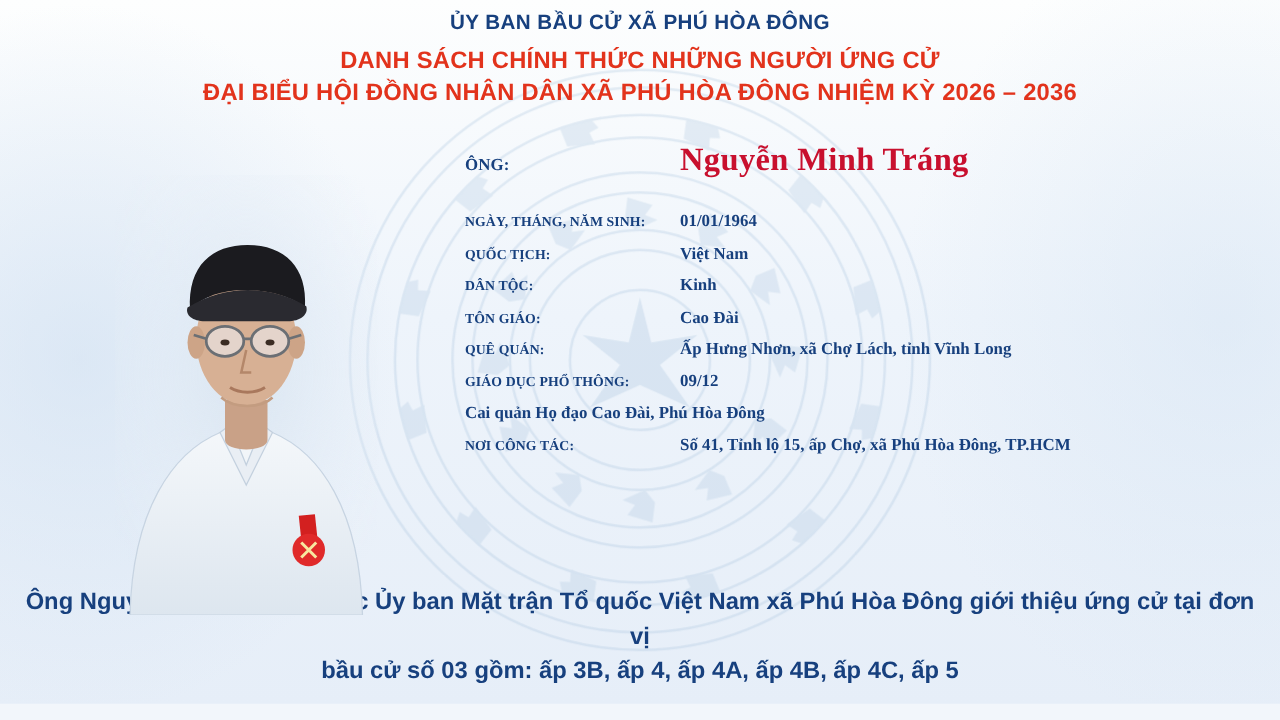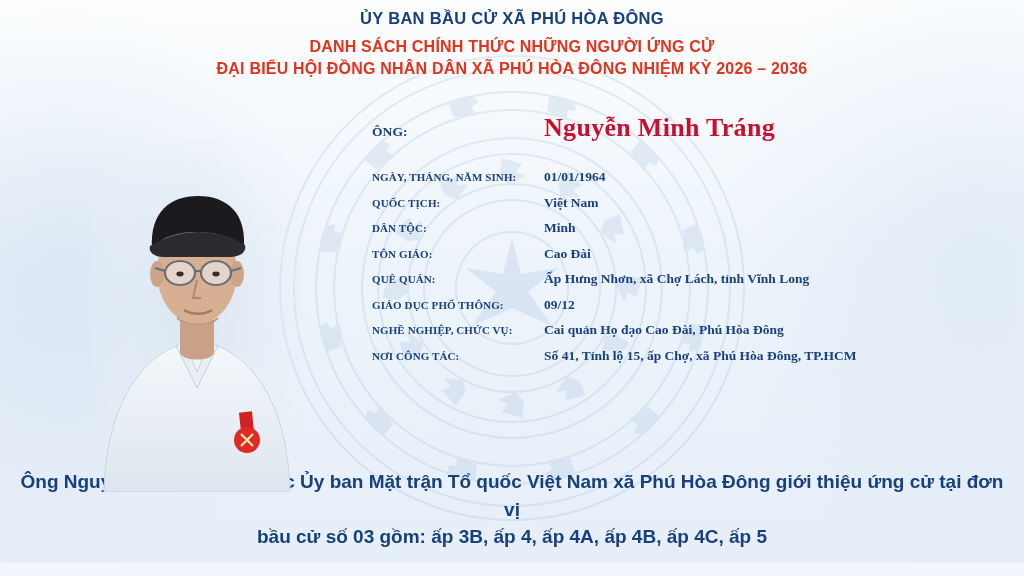--- a/index.html
+++ b/index.html
@@ -66,21 +66,21 @@
     font-family: "Liberation Sans", sans-serif;
     font-weight: bold;
     font-size: 16.5px;
     letter-spacing: 0.3px;
     color: #17407e;
     margin-bottom: 8px;
   }
   .title-red {
     font-family: "Liberation Sans", sans-serif;
     font-weight: bold;
-    font-size: 16px;
+    font-size: 19px;
     color: #e2331c;
     line-height: 1.35;
     letter-spacing: 0.2px;
     text-align: center;
   }
   .title-red .line2 {
     display: block;
   }
 
   
@@ -335,36 +335,35 @@
     <div class="row">
       <div class="label">NGÀY, THÁNG, NĂM SINH:</div>
       <div class="value">01/01/1964</div>
     </div>
     <div class="row">
       <div class="label">QUỐC TỊCH:</div>
       <div class="value">Việt Nam</div>
     </div>
     <div class="row">
       <div class="label">DÂN TỘC:</div>
-      <div class="value">Minh</div>
+      <div class="value">Kinh</div>
     </div>
     <div class="row">
       <div class="label">TÔN GIÁO:</div>
       <div class="value">Cao Đài</div>
     </div>
     <div class="row">
       <div class="label">QUÊ QUÁN:</div>
       <div class="value">Ấp Hưng Nhơn, xã Chợ Lách, tỉnh Vĩnh Long</div>
     </div>
     <div class="row">
       <div class="label">GIÁO DỤC PHỔ THÔNG:</div>
       <div class="value">09/12</div>
     </div>
     <div class="row">
-      <div class="label">NGHỀ NGHIỆP, CHỨC VỤ:</div>
       <div class="value">Cai quản Họ đạo Cao Đài, Phú Hòa Đông</div>
     </div>
     <div class="row">
       <div class="label">NƠI CÔNG TÁC:</div>
       <div class="value">Số 41, Tỉnh lộ 15, ấp Chợ, xã Phú Hòa Đông, TP.HCM</div>
     </div>
   </div>
 
   <div class="footer">
     <div class="footer-line">Ông Nguyễn Minh Tráng được Ủy ban Mặt trận Tổ quốc Việt Nam xã Phú Hòa Đông giới thiệu ứng cử tại đơn vị</div>

